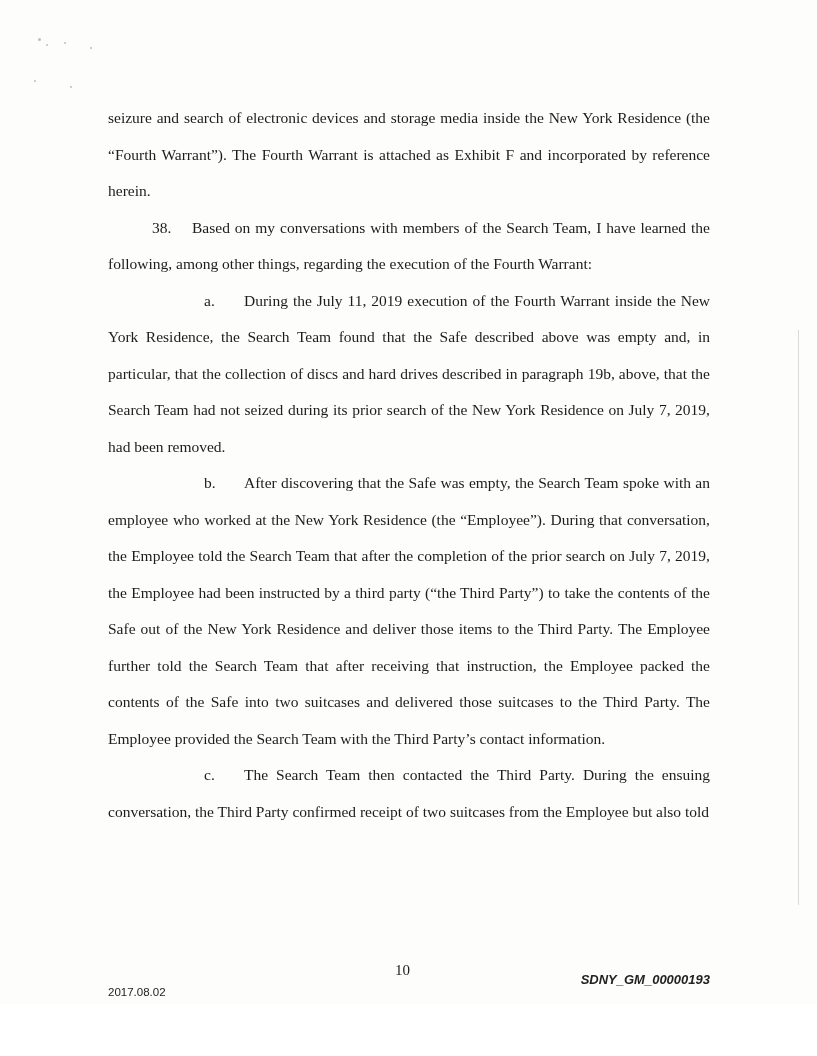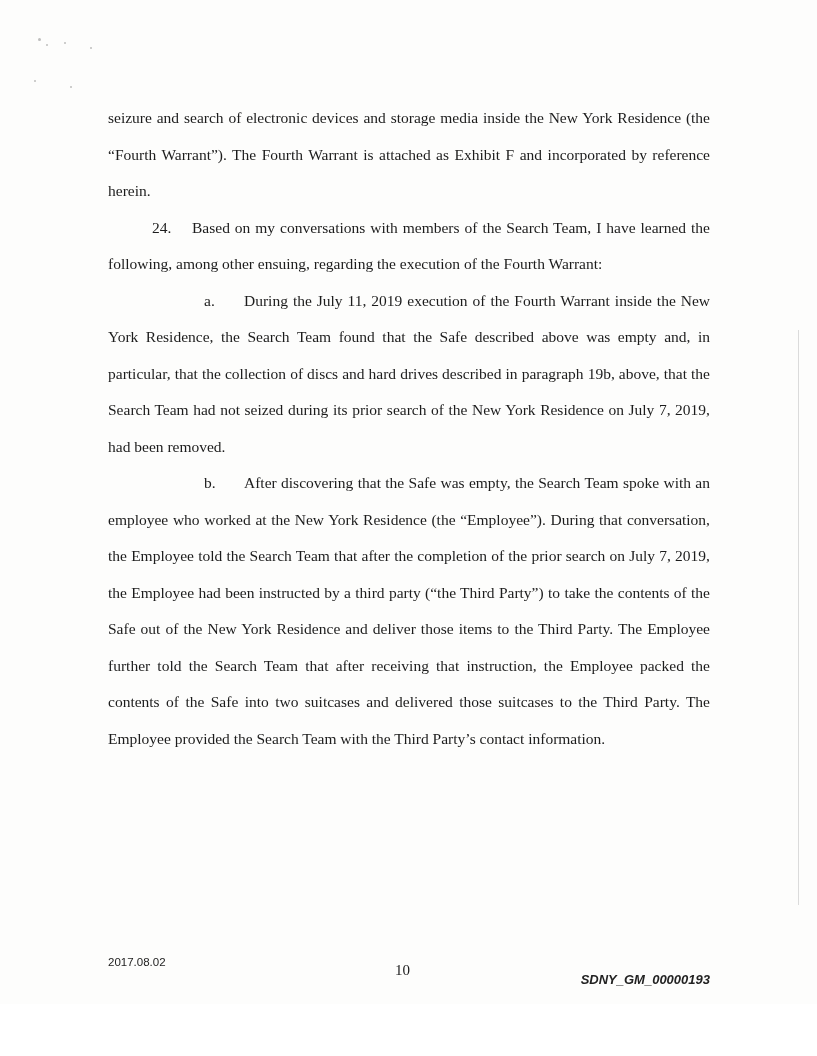--- a/index.html
+++ b/index.html
@@ -86,21 +86,21 @@
     top: 972px;
     font-family: "Liberation Sans", sans-serif;
     font-size: 13px;
     font-weight: 600;
     color: #222;
     font-style: italic;
   }
   .date-stamp {
     position: absolute;
     left: 108px;
-    top: 956px;
+    top: 986px;
     font-family: "Liberation Sans", sans-serif;
     font-size: 11.5px;
     color: #222;
   }
   .exhibit-number {
     position: absolute;
     right: 22px;
     top: 1016px;
     font-size: 12.5px;
   }
@@ -119,31 +119,34 @@
   <div class="speck s6"></div>
 
   <div class="body-text">
 
     <p class="para cont">
       <span class="ptext">seizure and search of electronic devices and storage media inside the New York Residence (the “Fourth Warrant”).  The Fourth Warrant is attached as Exhibit F and incorporated by reference herein.</span>
     </p>
 
 
     <p class="para num">
-      <span class="plabel">24.</span><span class="ptext">Based on my conversations with members of the Search Team, I have learned the following, among other ensuing, regarding the execution of the Fourth Warrant:</span>
+      <span class="plabel">38.</span><span class="ptext">Based on my conversations with members of the Search Team, I have learned the following, among other things, regarding the execution of the Fourth Warrant:</span>
     </p>
 
     <p class="para sub">
       <span class="plabel">a.</span><span class="ptext">During the July 11, 2019 execution of the Fourth Warrant inside the New York Residence, the Search Team found that the Safe described above was empty and, in particular, that the collection of discs and hard drives described in paragraph 19b, above, that the Search Team had not seized during its prior search of the New York Residence on July 7, 2019, had been removed.</span>
     </p>
 
     <p class="para sub">
       <span class="plabel">b.</span><span class="ptext">After discovering that the Safe was empty, the Search Team spoke with an employee who worked at the New York Residence (the “Employee”).  During that conversation, the Employee told the Search Team that after the completion of the prior search on July 7, 2019, the Employee had been instructed by a third party (“the Third Party”) to take the contents of the Safe out of the New York Residence and deliver those items to the Third Party.  The Employee further told the Search Team that after receiving that instruction, the Employee packed the contents of the Safe into two suitcases and delivered those suitcases to the Third Party.  The Employee provided the Search Team with the Third Party’s contact information.</span>
     </p>
 
+    <p class="para sub">
+      <span class="plabel">c.</span><span class="ptext">The Search Team then contacted the Third Party.  During the ensuing conversation, the Third Party confirmed receipt of two suitcases from the Employee but also told</span>
+    </p>
 
   </div>
 
   <div class="page-number">10</div>
   <div class="confidential">CONFIDENTIAL</div>
   <div class="bates">SDNY_GM_00000193</div>
   <div class="date-stamp">2017.08.02</div>
   <div class="exhibit-number">EFTA_00114277</div>
 
 </div>

